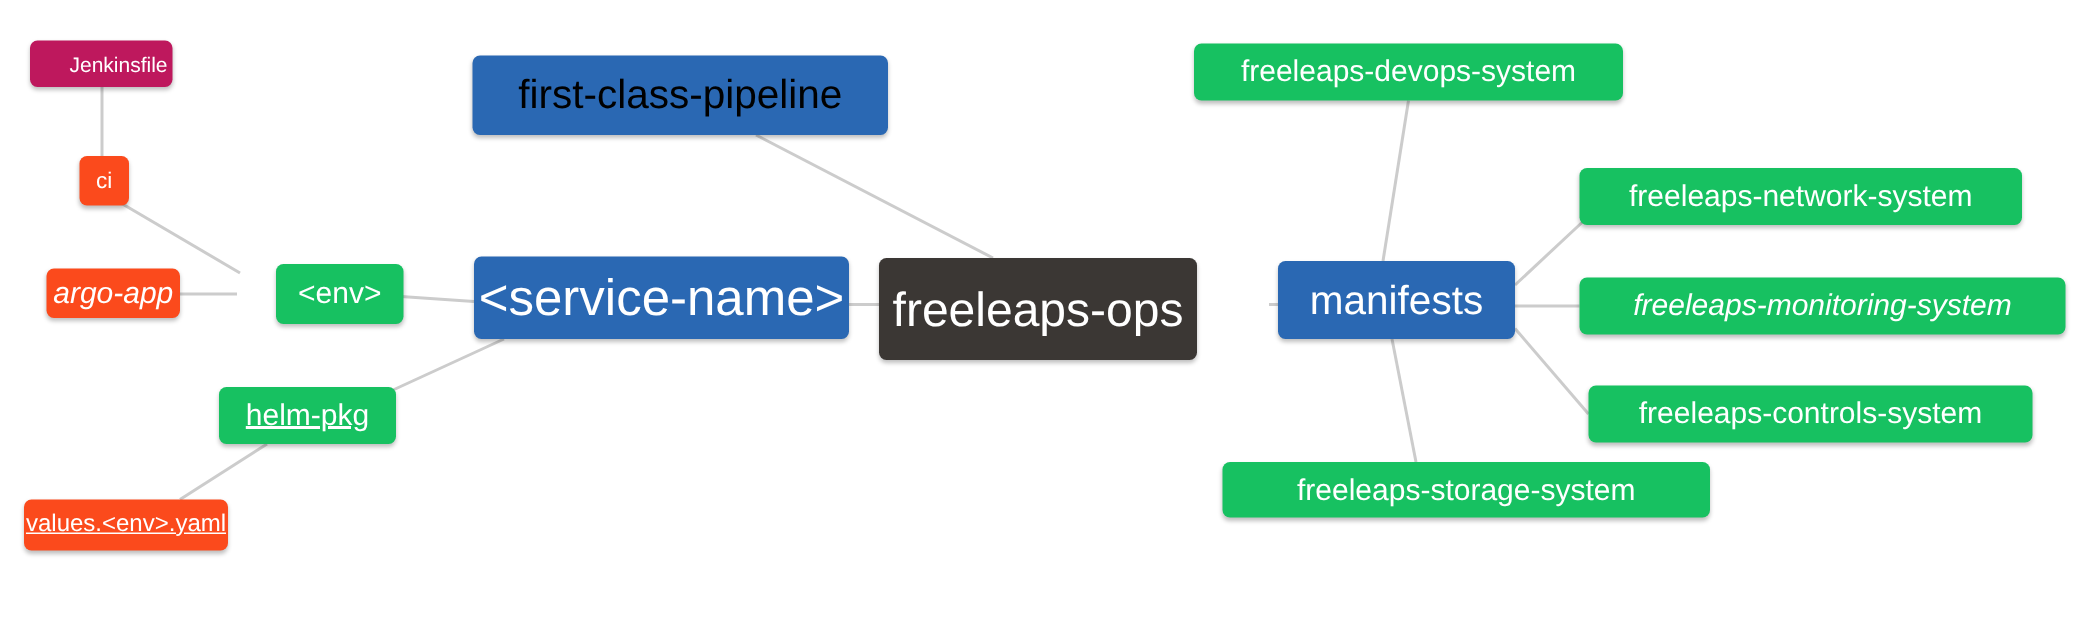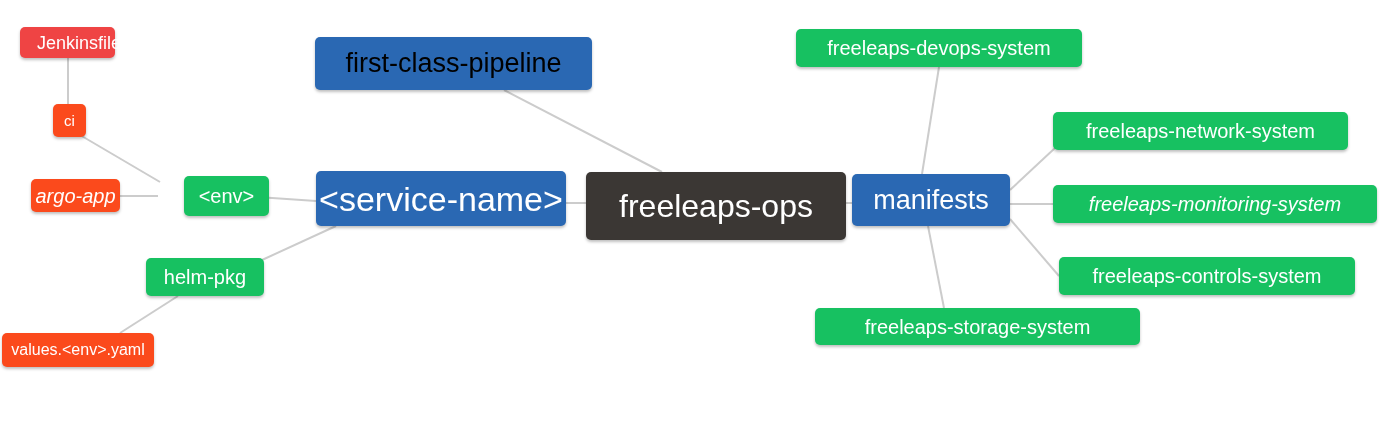--- a/index.html
+++ b/index.html
@@ -60,29 +60,29 @@
       <line x1="504" y1="90" x2="662" y2="172" stroke="#cccccc" stroke-width="2"></line>
       <line x1="566" y1="203" x2="586" y2="203" stroke="#cccccc" stroke-width="2"></line>
       <line x1="846" y1="203" x2="852" y2="203" stroke="#cccccc" stroke-width="2"></line>
       <line x1="922" y1="174" x2="939" y2="67" stroke="#cccccc" stroke-width="2"></line>
       <line x1="1010" y1="190" x2="1055" y2="148" stroke="#cccccc" stroke-width="2"></line>
       <line x1="1010" y1="204" x2="1053" y2="204" stroke="#cccccc" stroke-width="2"></line>
       <line x1="1010" y1="219" x2="1059" y2="276" stroke="#cccccc" stroke-width="2"></line>
       <line x1="928" y1="226" x2="944" y2="308" stroke="#cccccc" stroke-width="2"></line>
     </svg>
   <div class="node-layer" id="node-layer">
-      <div class="node" style="left: 20px; top: 27px; width: 95px; height: 31px; font-size: 18px; background: #ef4444; color: rgb(255, 255, 255); padding-left: 23px;">Jenkinsfile</div>
+      <div class="node" style="left: 20px; top: 27px; width: 95px; height: 31px; font-size: 14px; background: #be185d; color: rgb(255, 255, 255); padding-left: 23px;">Jenkinsfile</div>
       <div class="node" style="left: 53px; top: 104px; width: 33px; height: 33px; font-size: 15px; background: rgb(251, 74, 28); color: rgb(255, 255, 255);">ci</div>
       <div class="node" style="left: 31px; top: 179px; width: 89px; height: 33px; font-size: 20px; background: rgb(251, 74, 28); color: rgb(255, 255, 255); font-style: italic;">argo-app</div>
       <div class="node" style="left: 158px; top: 176px; width: 85px; height: 40px; font-size: 20px; background: rgb(23, 193, 97); color: rgb(255, 255, 255); margin-left: 26px;">&lt;env&gt;</div>
-      <div class="node" style="left: 146px; top: 258px; width: 118px; height: 38px; font-size: 20px; background: rgb(23, 193, 97); color: rgb(255, 255, 255);">helm-pkg</div>
-      <div class="node" style="left: 2px; top: 333px; width: 152px; height: 34px; font-size: 16px; background: rgb(251, 74, 28); color: rgb(255, 255, 255);">values.&lt;env&gt;.yaml</div>
+      <div class="node" style="left: 146px; top: 258px; width: 118px; height: 38px; font-size: 20px; background: rgb(23, 193, 97); color: rgb(255, 255, 255); text-decoration: underline;">helm-pkg</div>
+      <div class="node" style="left: 16px; top: 333px; width: 136px; height: 34px; font-size: 16px; background: rgb(251, 74, 28); color: rgb(255, 255, 255); text-decoration: underline;">values.&lt;env&gt;.yaml</div>
       <div class="node" style="left: 315px; top: 37px; width: 277px; height: 53px; font-size: 27px; background: rgb(42, 104, 179); color: #000000;">first-class-pipeline</div>
       <div class="node" style="left: 316px; top: 171px; width: 250px; height: 55px; font-size: 34px; background: rgb(42, 104, 179); color: rgb(255, 255, 255);">&lt;service-name&gt;</div>
-      <div class="node" style="left: 586px; top: 172px; width: 260px; height: 68px; font-size: 32px; background: rgb(59, 55, 52); color: rgb(255, 255, 255);">freeleaps-ops</div>
+      <div class="node" style="left: 586px; top: 172px; width: 212px; height: 68px; font-size: 32px; background: rgb(59, 55, 52); color: rgb(255, 255, 255);">freeleaps-ops</div>
       <div class="node" style="left: 852px; top: 174px; width: 158px; height: 52px; font-size: 27px; background: rgb(42, 104, 179); color: rgb(255, 255, 255);">manifests</div>
       <div class="node" style="left: 796px; top: 29px; width: 286px; height: 38px; font-size: 20px; background: rgb(23, 193, 97); color: rgb(255, 255, 255);">freeleaps-devops-system</div>
       <div class="node" style="left: 1053px; top: 112px; width: 295px; height: 38px; font-size: 20px; background: rgb(23, 193, 97); color: rgb(255, 255, 255);">freeleaps-network-system</div>
       <div class="node" style="left: 1053px; top: 185px; width: 324px; height: 38px; font-size: 20px; background: rgb(23, 193, 97); color: rgb(255, 255, 255); font-style: italic;">freeleaps-monitoring-system</div>
       <div class="node" style="left: 1059px; top: 257px; width: 296px; height: 38px; font-size: 20px; background: rgb(23, 193, 97); color: rgb(255, 255, 255);">freeleaps-controls-system</div>
       <div class="node" style="left: 815px; top: 308px; width: 325px; height: 37px; font-size: 20px; background: rgb(23, 193, 97); color: rgb(255, 255, 255);">freeleaps-storage-system</div>
     </div>
 </div>
 
 </body></html>

